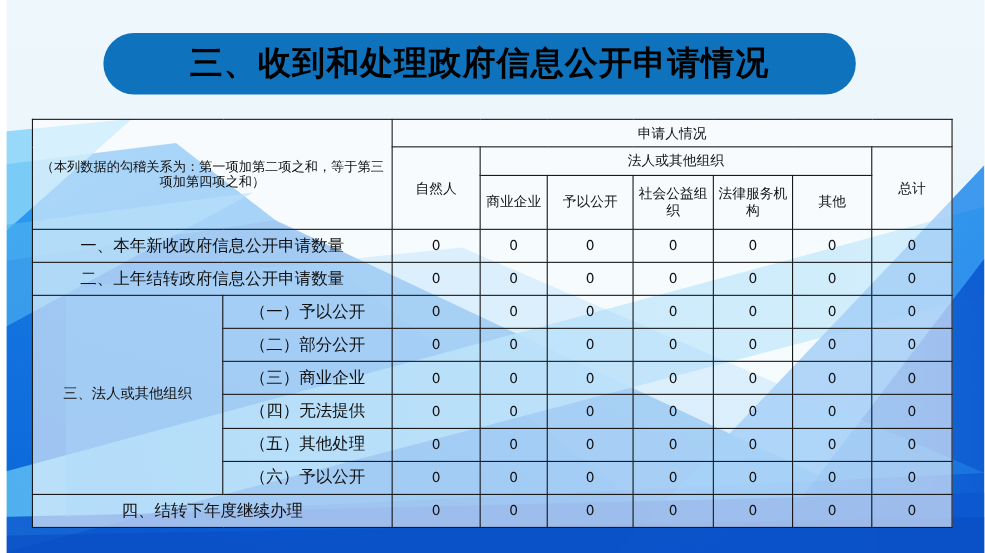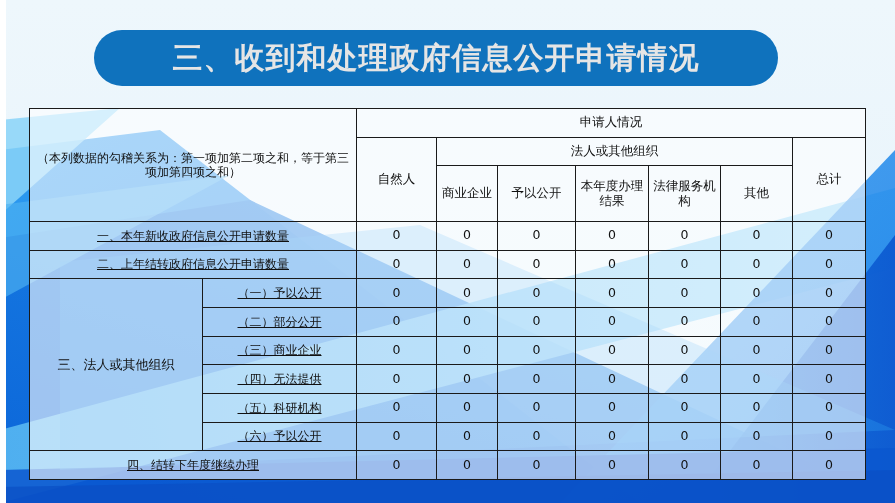--- a/index.html
+++ b/index.html
@@ -21,21 +21,21 @@
   }
   
   .title-pill{
     position:absolute;left:94px;top:30px;width:684px;height:56px;
     border-radius:28px;
     background:#0f72bd;
     z-index:20;
     display:flex;align-items:center;justify-content:center;
   }
   .title-text{
-    color:#e5e5e5;
+    color:#000000;
     font-size:30px;
     font-weight:bold;
     letter-spacing:1px;
     line-height:1;
     white-space:nowrap;
     font-family:"DejaVu Sans","Liberation Sans",sans-serif;
   }
   
   .tbl-wrap{
     position:absolute;left:29px;top:108px;width:836px;height:372px;
@@ -53,22 +53,21 @@
     text-align:center;
     vertical-align:middle;
     padding:0 2px;
     line-height:1.18;
     background:rgba(255,255,255,0.60);
   }
   td.hdr{font-size:12.5px;font-family:Liberation Serif, serif;}
   td.rowlabel{
     text-align:left;
     padding-left:6px;
-    font-size:12px;
-    text-decoration:underline;
+    font-size:15px;
   }
   td.bigcell{
     text-align:left;
     padding-left:12px;
     font-size:13px;
   }
   td.note{
     font-size:12px;
     text-align:center;
     padding:0 8px;
@@ -152,21 +151,21 @@
 
         <tr>
           <td class="hdr" rowspan="2">自然人</td>
           <td class="hdr" colspan="5">法人或其他组织</td>
           <td class="hdr" rowspan="2">总计</td>
         </tr>
 
         <tr>
           <td class="hdr">商业企业</td>
           <td class="hdr">予以公开</td>
-          <td class="hdr">本年度办理结果</td>
+          <td class="hdr">社会公益组织</td>
           <td class="hdr">法律服务机构</td>
           <td class="hdr">其他</td>
         </tr>
 
         <tr>
           <td class="rowlabel" colspan="2">一、本年新收政府信息公开申请数量</td>
           <td class="num">0</td>
           <td class="num">0</td>
           <td class="num">0</td>
           <td class="num">0</td>
@@ -221,21 +220,21 @@
           <td class="rowlabel">（四）无法提供</td>
           <td class="num">0</td>
           <td class="num">0</td>
           <td class="num">0</td>
           <td class="num">0</td>
           <td class="num">0</td>
           <td class="num">0</td>
           <td class="num">0</td>
         </tr>
         <tr>
-          <td class="rowlabel">（五）科研机构</td>
+          <td class="rowlabel">（五）其他处理</td>
           <td class="num">0</td>
           <td class="num">0</td>
           <td class="num">0</td>
           <td class="num">0</td>
           <td class="num">0</td>
           <td class="num">0</td>
           <td class="num">0</td>
         </tr>
         <tr>
           <td class="rowlabel">（六）予以公开</td>

